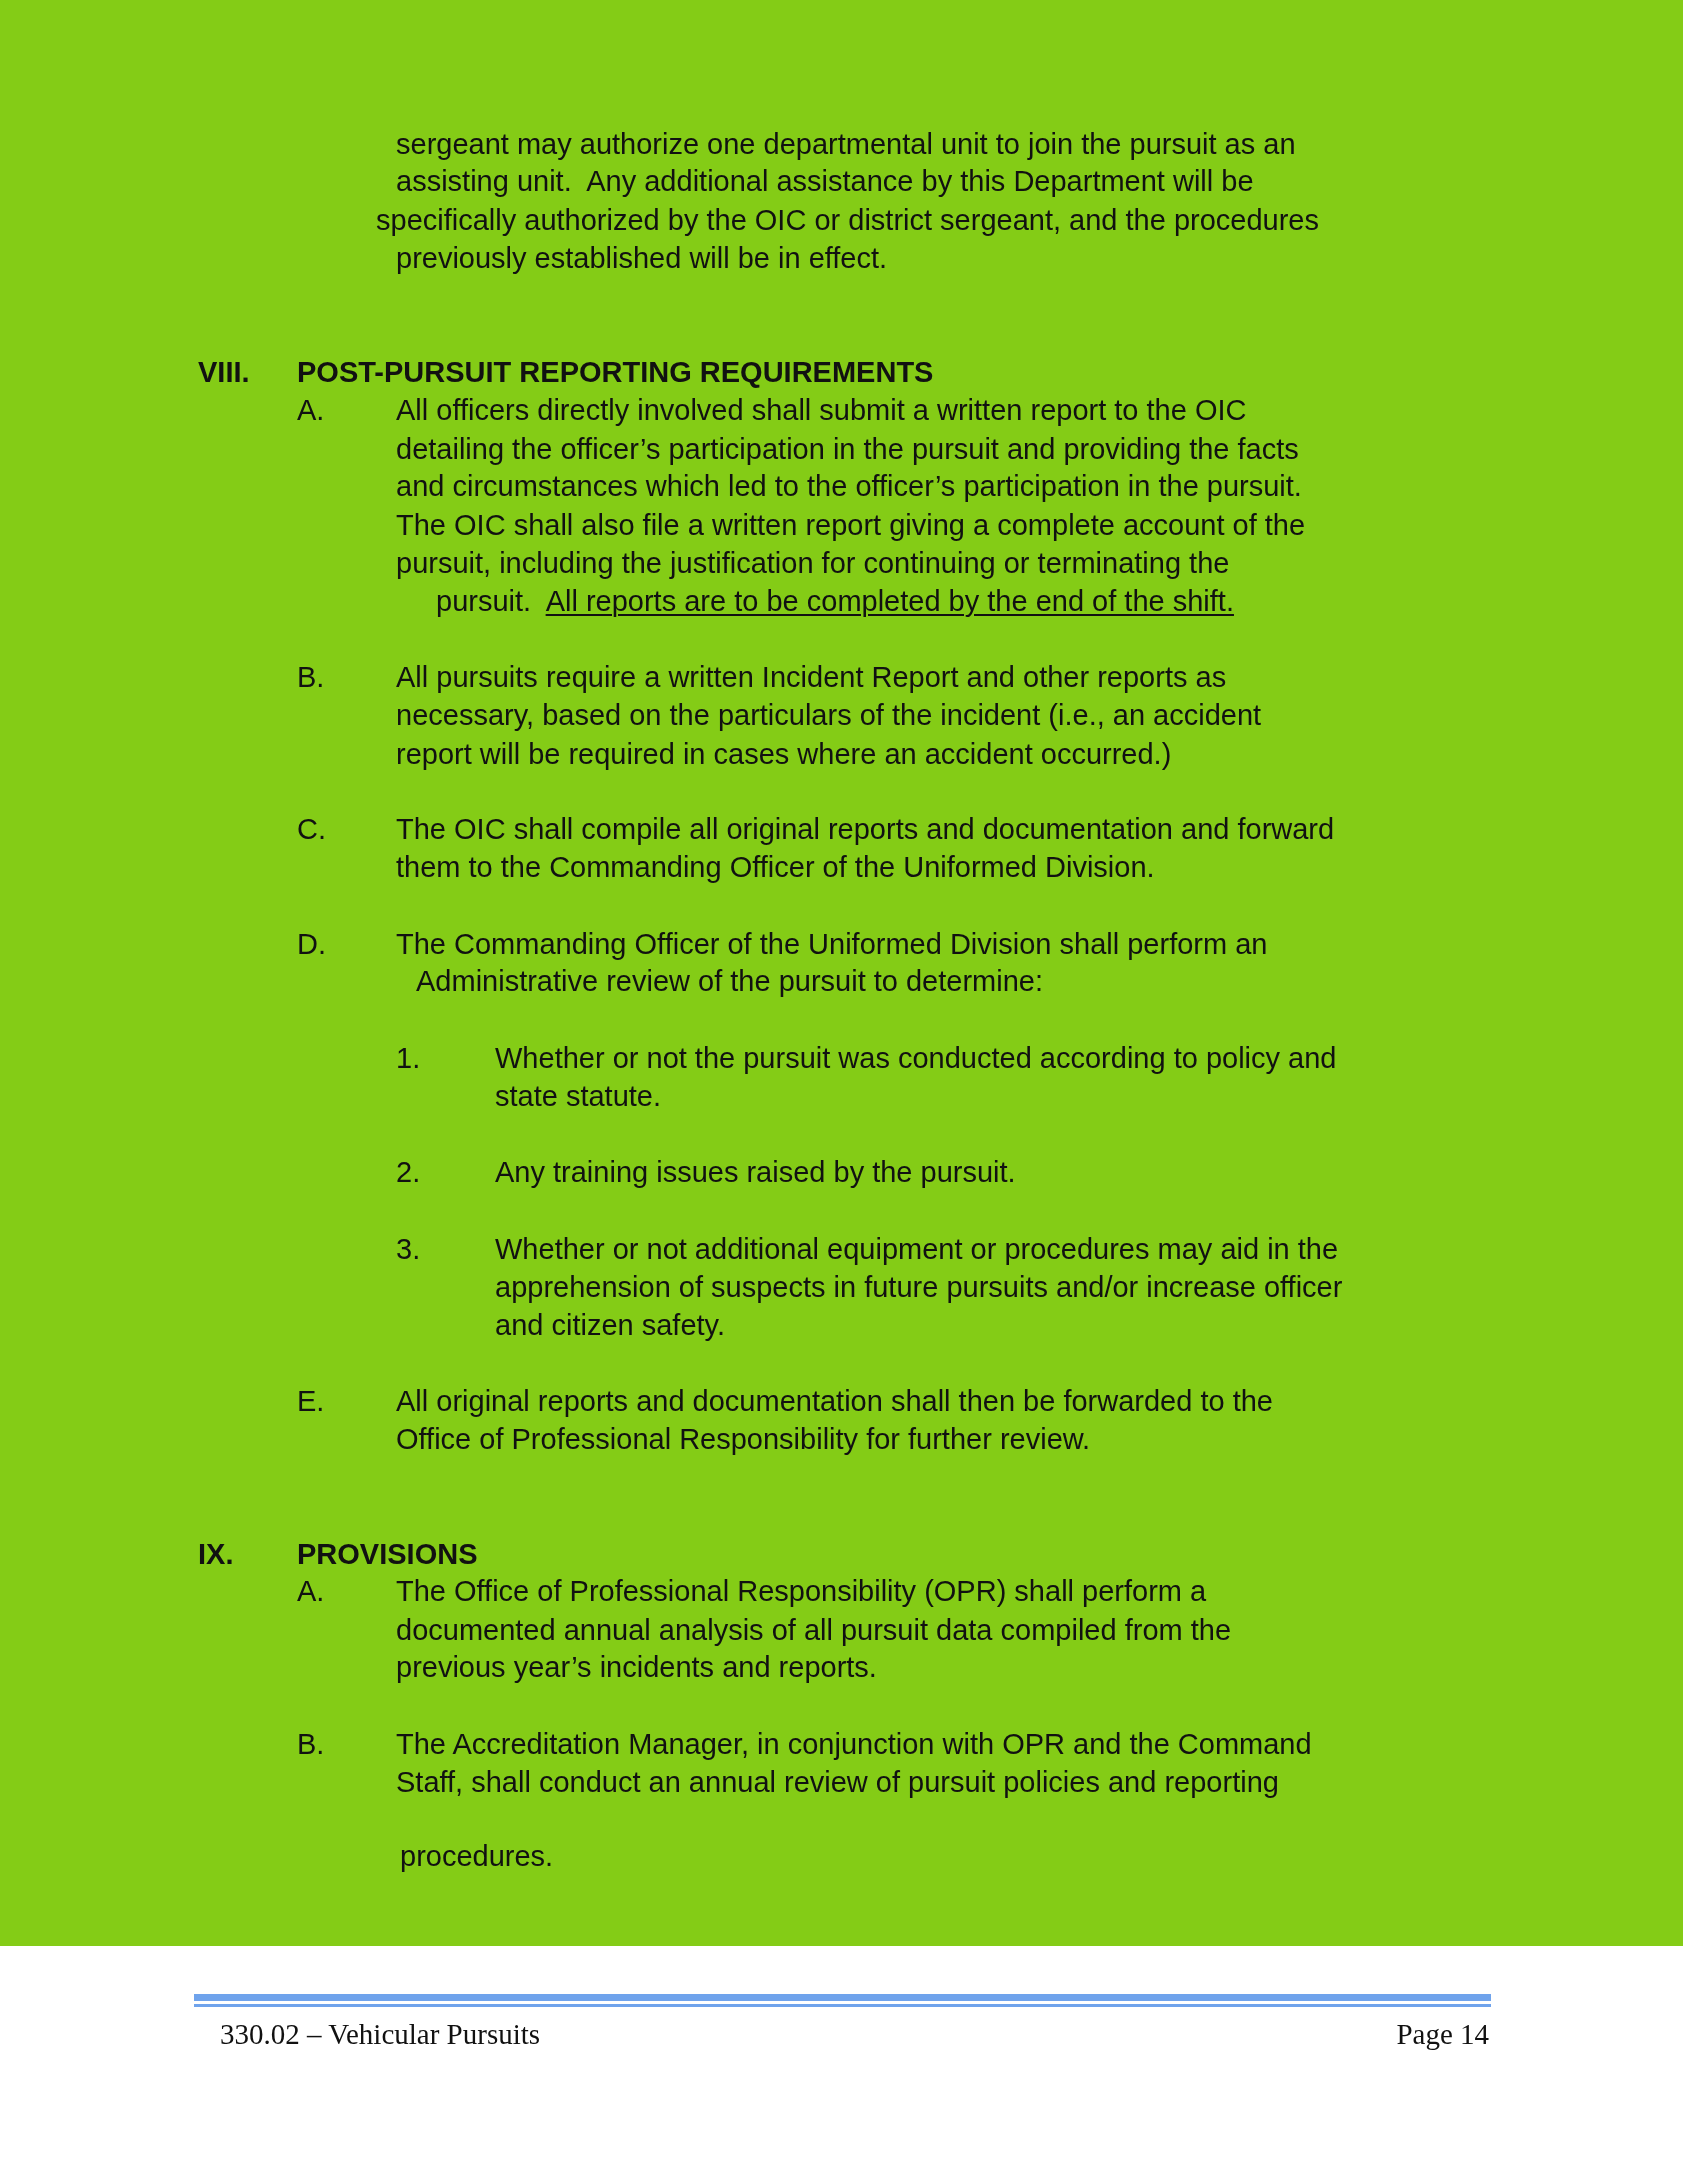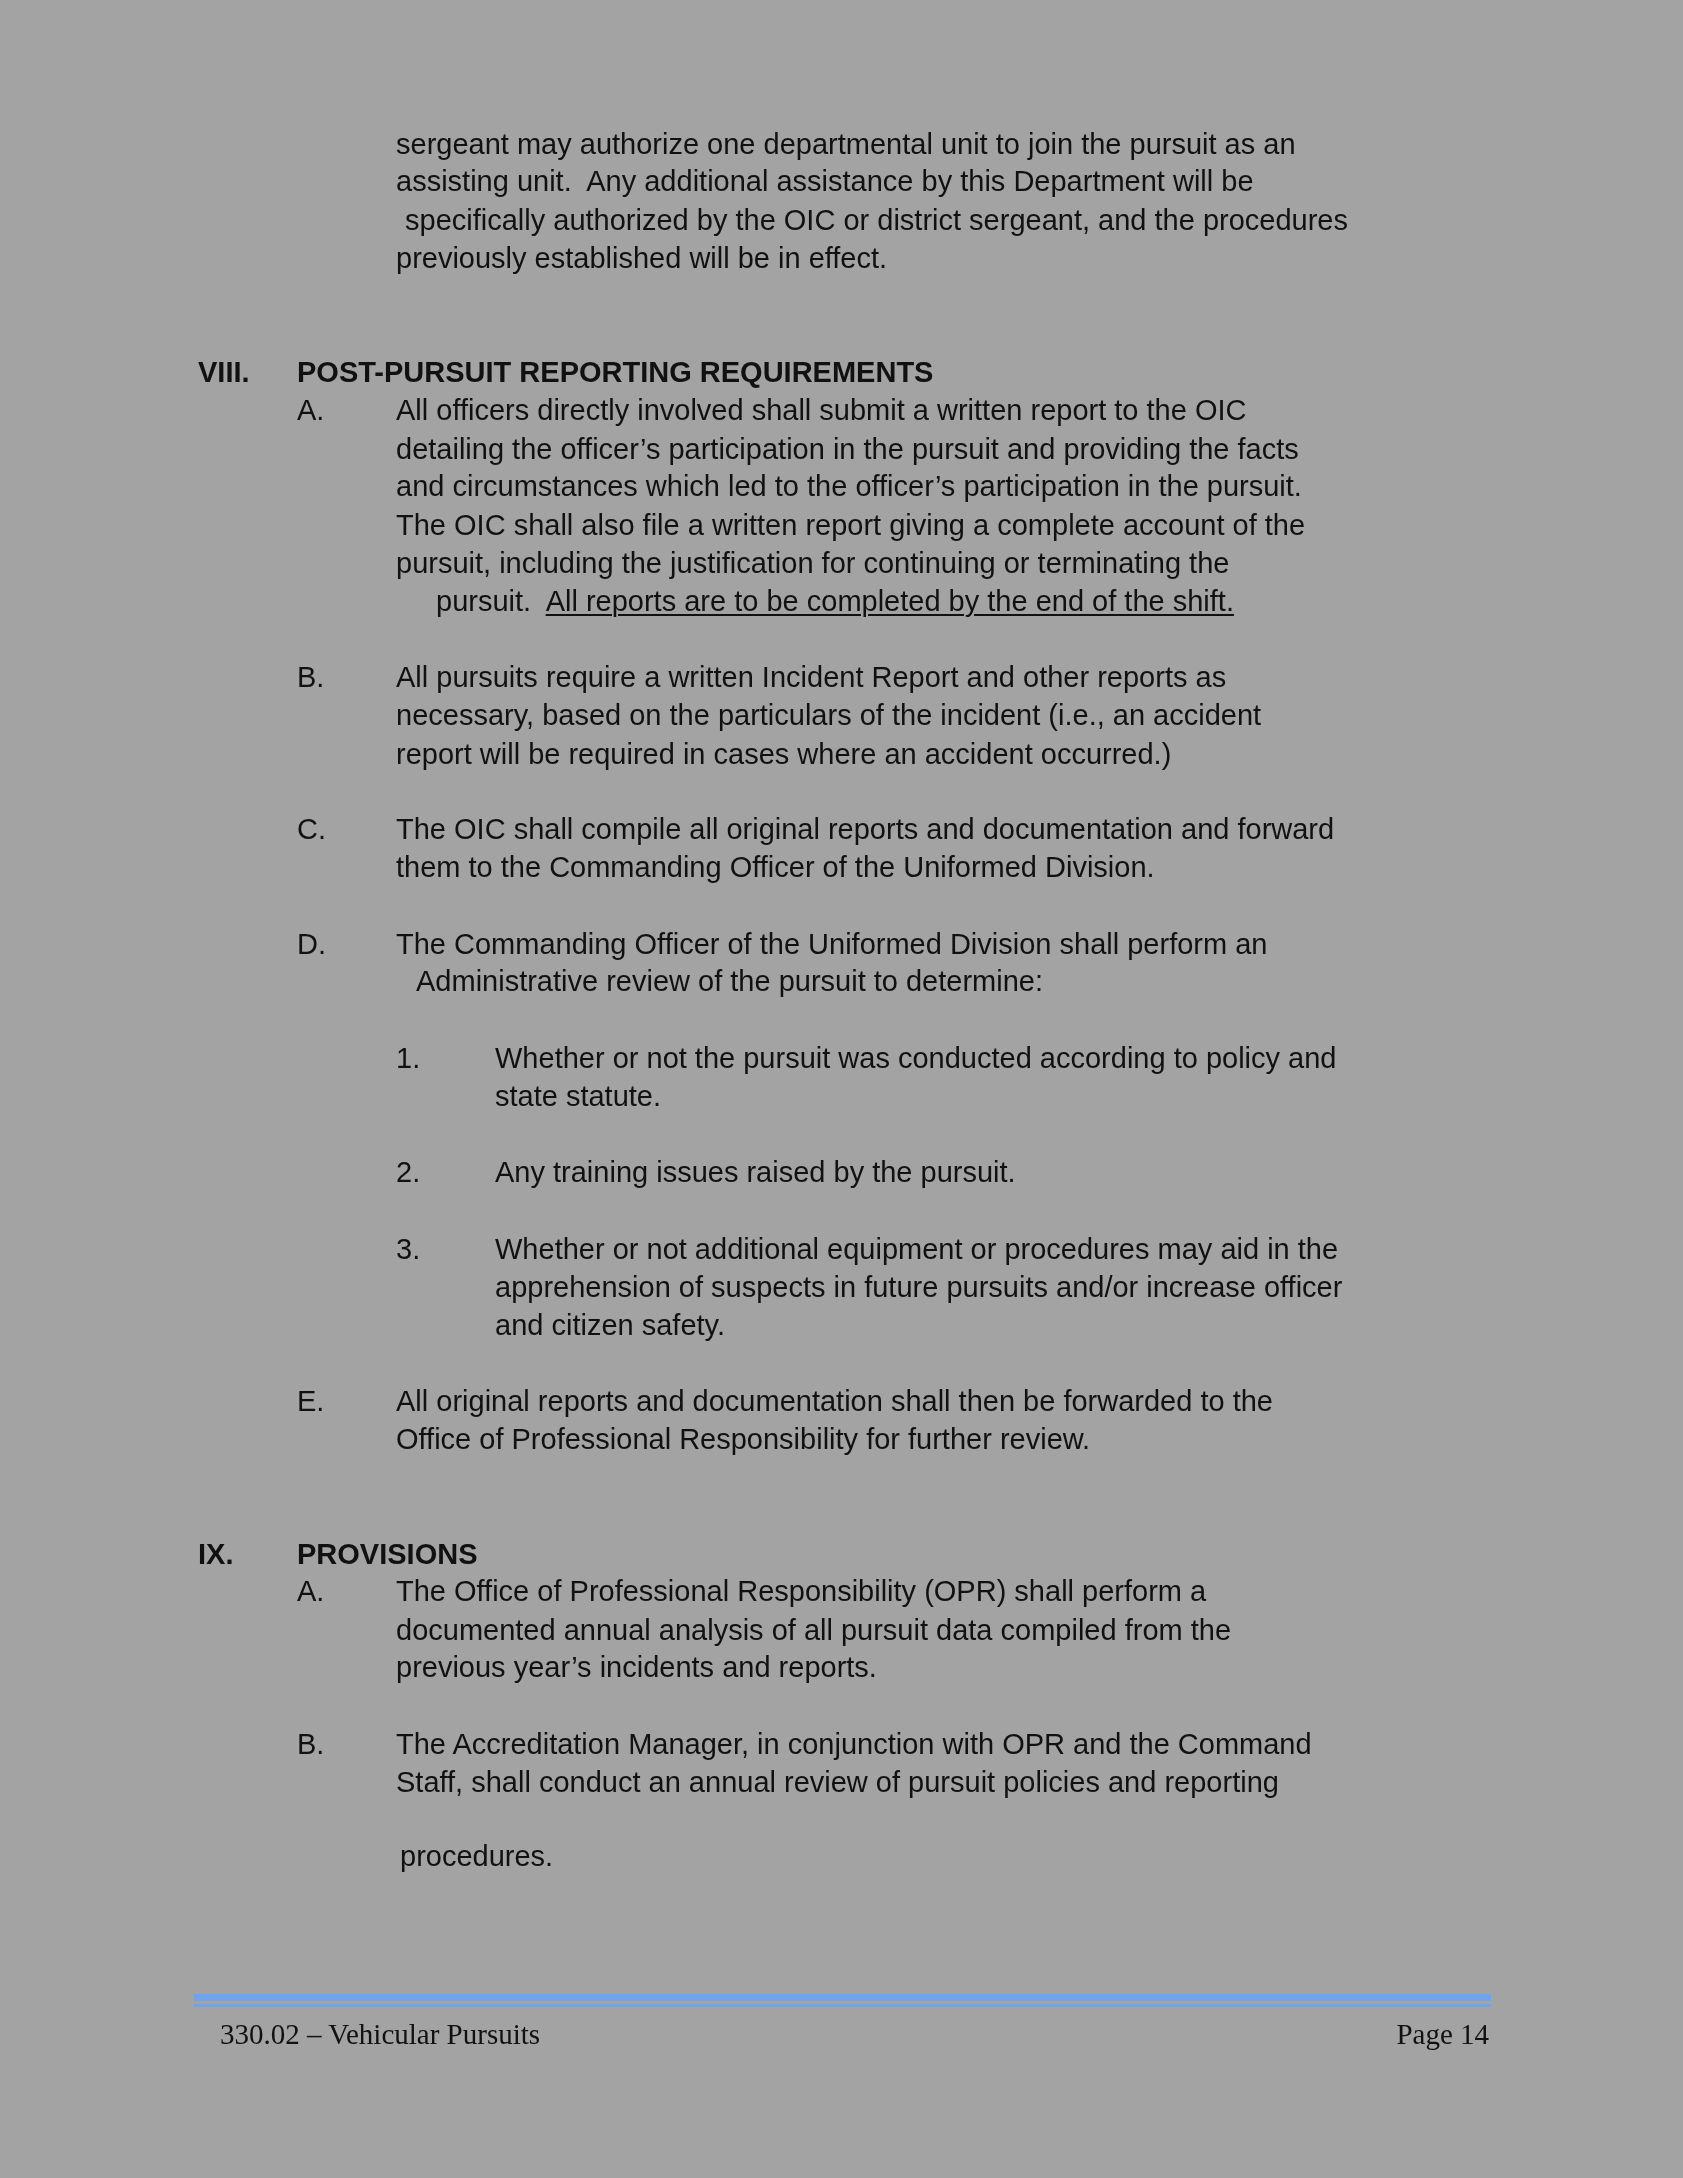--- a/index.html
+++ b/index.html
@@ -1,33 +1,33 @@
 <!DOCTYPE html>
 <html><head>
 <meta charset="utf-8">
 <style>
   html, body { margin: 0; padding: 0; background: #ffffff; }
   body { width: 1683px; height: 2178px; position: relative; overflow: hidden; }
-  .page { position: absolute; left: 0; top: 0; width: 1683px; height: 2178px; background: #a3a3a3; }
+  .page { position: absolute; left: 0; top: 0; width: 1683px; height: 1946px; background: #84cc16; }
   .t { position: absolute; font-family: "Liberation Sans", sans-serif; font-size: 29px; line-height: 38px; color: #111; white-space: pre; }
   .b { font-weight: bold; }
   .u { text-decoration: underline; text-underline-offset: 3px; text-decoration-thickness: 2px; }
   .footer-band { position: absolute; left: 194px; width: 1297px; height: 7px; top: 1994px; background: #6fa3ec; }
   .footer-line { position: absolute; left: 194px; width: 1297px; height: 3px; top: 2004px; background: #6fa3ec; }
   .footer-t { position: absolute; font-family: "Liberation Serif", serif; font-size: 29px; color: #111; top: 2016px; line-height: 36px; white-space: pre; margin-left: 24px; }
 </style>
 </head>
 <body>
 
 <div class="page">
 
   <div>
     <div class="t" style="left:396px; top:125px;">sergeant may authorize one departmental unit to join the pursuit as an</div>
     <div class="t" style="left:396px; top:162px;">assisting unit.  Any additional assistance by this Department will be</div>
-    <div class="t" style="left:405px; top:201px;">specifically authorized by the OIC or district sergeant, and the procedures</div>
+    <div class="t" style="left:376px; top:201px;">specifically authorized by the OIC or district sergeant, and the procedures</div>
     <div class="t" style="left:396px; top:239px;">previously established will be in effect.</div>
   </div>
 
   <div>
     <div class="t b" style="left:198px; top:353px;">VIII.</div>
     <div class="t b" style="left:297px; top:353px;">POST-PURSUIT REPORTING REQUIREMENTS</div>
 
     <div>
       <div class="t" style="left:297px; top:391px;">A.</div>
       <div class="t" style="left:396px; top:391px;">All officers directly involved shall submit a written report to the OIC</div>

